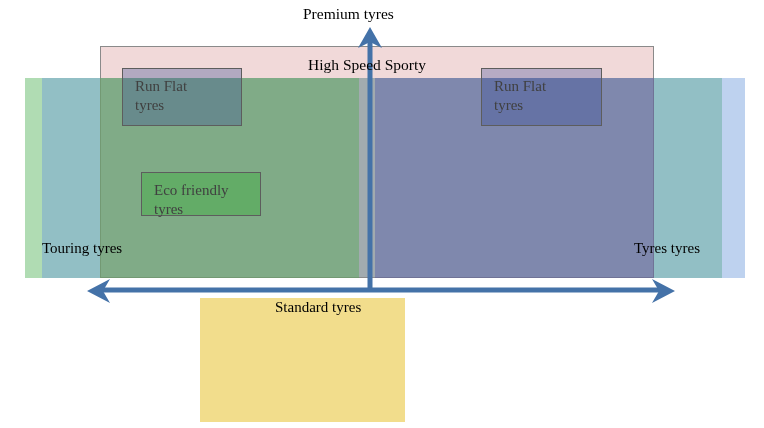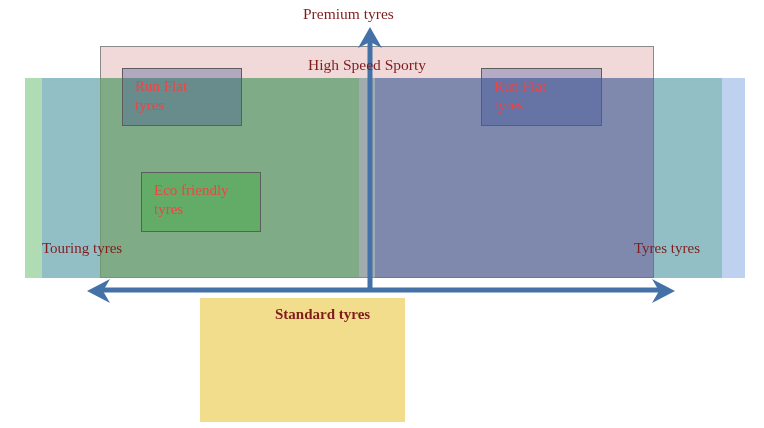--- a/index.html
+++ b/index.html
@@ -66,50 +66,50 @@
   }
 
   
   .inner-box {
     position: absolute;
     box-sizing: border-box;
     border: 1px solid #5d5d5d;
     padding: 8px 10px 0 12px;
     font-size: 15px;
     line-height: 1.28;
-    color: #ef4444;
+    color: #404040;
   }
   #box-runflat-left {
     left: 122px; top: 68px;
     width: 120px; height: 58px;
     background: rgba(60, 80, 150, 0.35);
   }
   #box-runflat-right {
     left: 481px; top: 68px;
     width: 121px; height: 58px;
     background: rgba(45, 65, 150, 0.30);
   }
   #box-eco {
     left: 141px; top: 172px;
-    width: 120px; height: 60px;
+    width: 120px; height: 44px;
     background: rgba(60, 175, 60, 0.42);
   }
 
   
   .label {
     position: absolute;
-    color: #7f1d1d;
+    color: #000000;
     font-size: 15px;
     white-space: nowrap;
   }
   #label-premium   { left: 303px; top: 5px;   font-size: 15.5px; }
   #label-highspeed { left: 308px; top: 56px;  font-size: 15.5px; }
   #label-touring   { left: 42px;  top: 240px; }
   #label-sporty    { left: 634px; top: 240px; }
-  #label-standard  { left: 275px; top: 306px; font-weight: bold; }
+  #label-standard  { left: 275px; top: 299px; }
 
   
   #arrows {
     position: absolute;
     left: 0; top: 0;
     width: 764px; height: 428px;
     pointer-events: none;
   }
 </style>
 </head>

